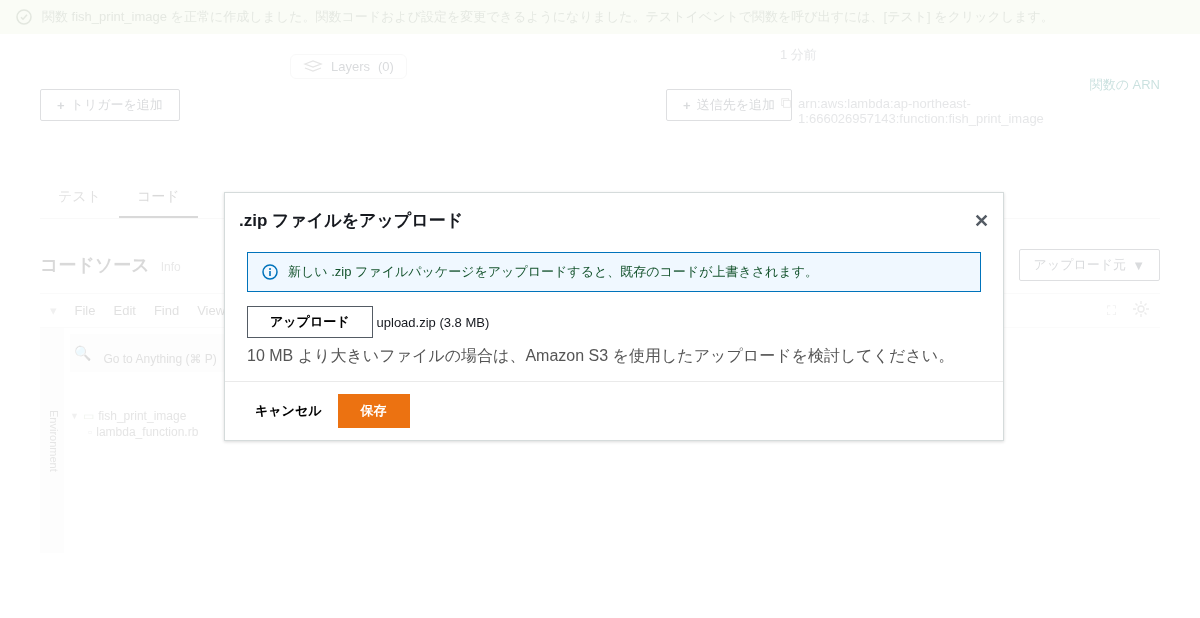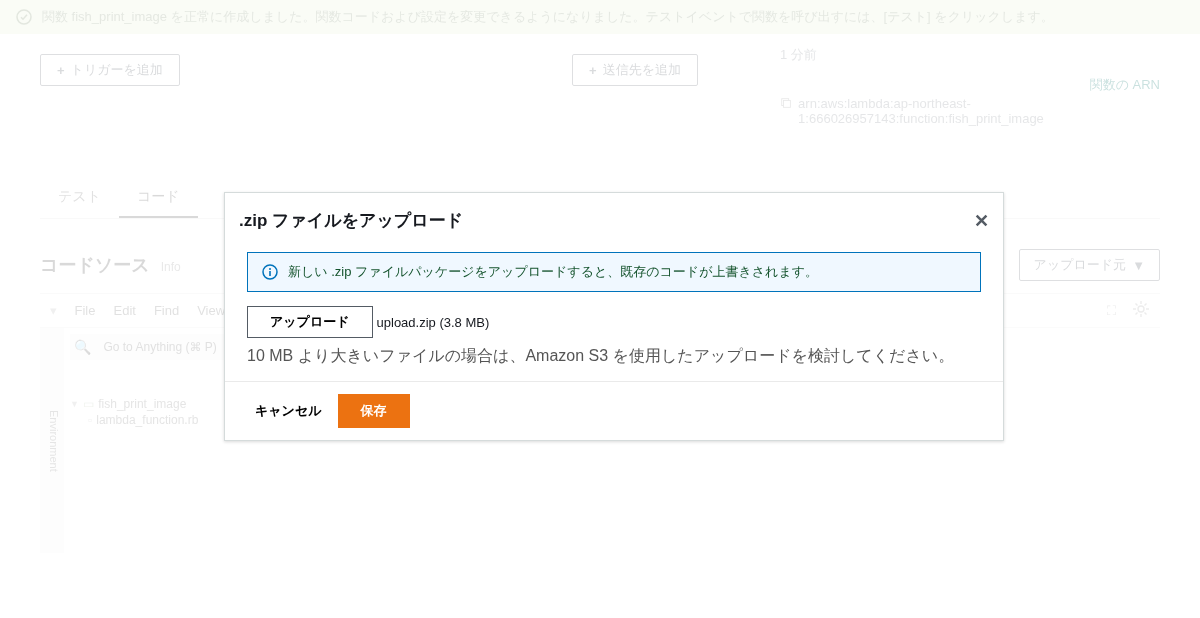--- a/index.html
+++ b/index.html
@@ -142,20 +142,21 @@
 .ed-tree .row { display:flex; align-items:center; gap:4px; padding:1px 0;}
 .ed-tree .indent { padding-left: 18px; }
 .ed-search { padding: 6px; }
 .ed-search input {
   width: 100%;
   border: none;
   background: #f4f4f4;
   padding: 4px 6px;
   font-size: 12px;
   color: #8b5cf6;
+  margin-top: 12px;
 }
 .code-area {
   flex:1;
   font-family: ui-monospace, Menlo, monospace;
   font-size: 12px;
   color: #999;
   padding: 6px 10px;
   white-space: pre;
 }
 .code-area .ln { display:inline-block; width:18px; color:#bbb; text-align:right; margin-right:14px;}
@@ -251,21 +252,31 @@
   <svg width="16" height="16" viewBox="0 0 16 16">
       <circle cx="8" cy="8" r="7" fill="none" stroke="#7f936d" stroke-width="1.5"></circle>
       <path d="M5 8.2l2 2 4-4.4" fill="none" stroke="#7f936d" stroke-width="1.5"></path>
     </svg>
   <span>関数 fish_print_image を正常に作成しました。関数コードおよび設定を変更できるようになりました。テストイベントで関数を呼び出すには、[テスト] をクリックします。</span>
 </div>
 
 <div class="page">
   <div class="top-row">
     <div class="left-box">
-      <div style="display:flex; justify-content:space-between; width:658px;">
+      <div style="margin-bottom:10px;">
+        <span class="layer-chip">
+          <svg width="20" height="14" viewBox="0 0 20 14">
+              <path d="M2 4l8-3 8 3-8 3z" fill="none" stroke="#888" stroke-width="1.3"></path>
+              <path d="M2 8l8 3 8-3" fill="none" stroke="#888" stroke-width="1.3"></path>
+            </svg>
+          <span>Layers</span>
+          <span>(0)</span>
+        </span>
+      </div>
+      <div style="display:flex; justify-content:space-between; width:752px;">
         <button class="add-btn plus">
             <span>トリガーを追加</span>
           </button>
         <button class="add-btn plus">
             <span>送信先を追加</span>
           </button>
       </div>
     </div>
     <div class="right-box">
 

